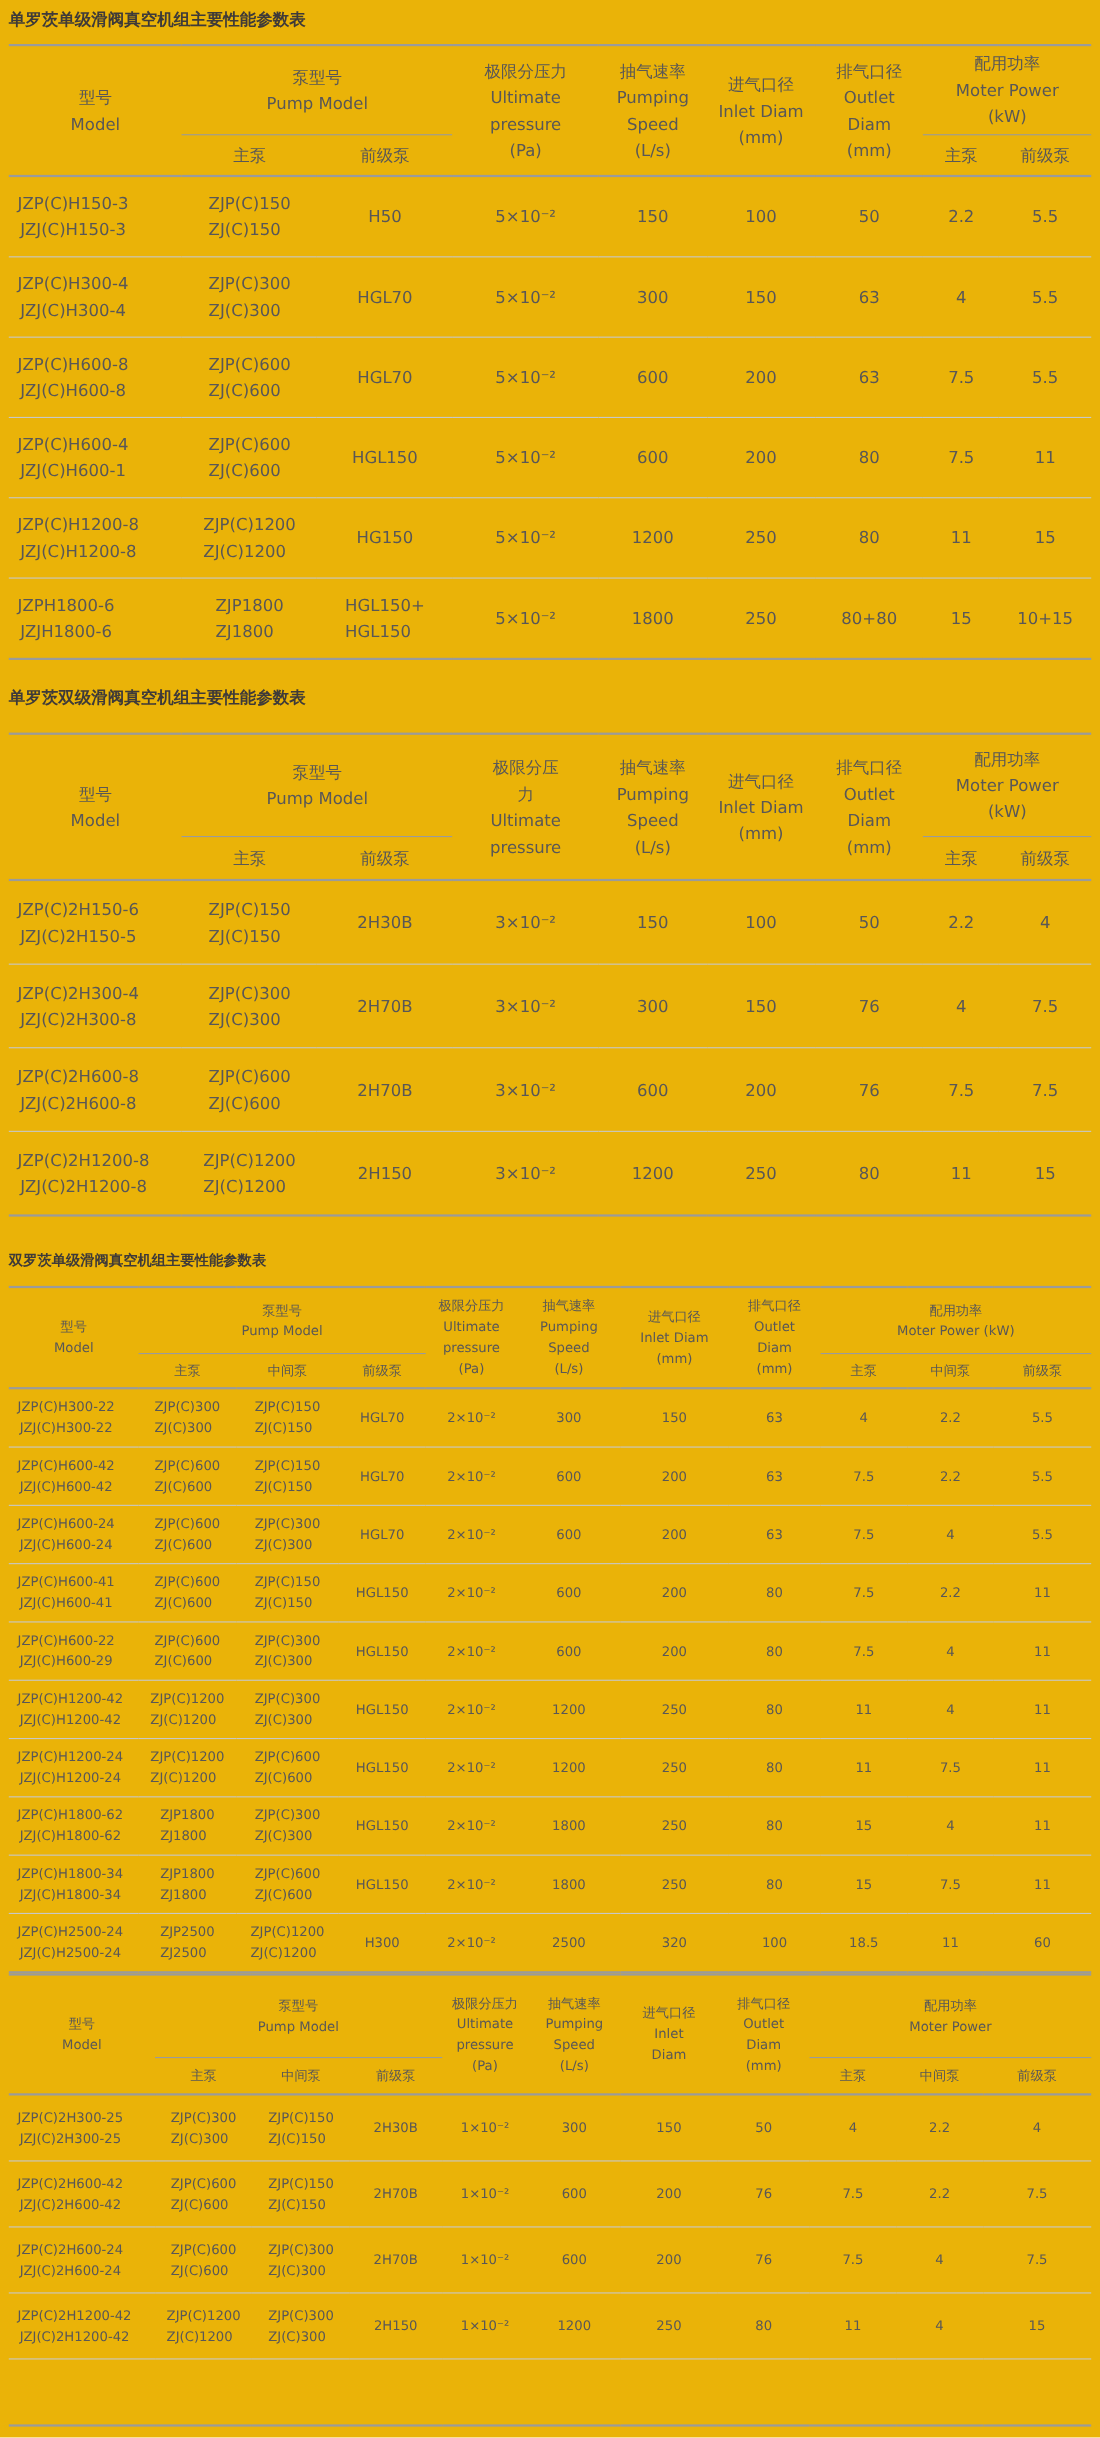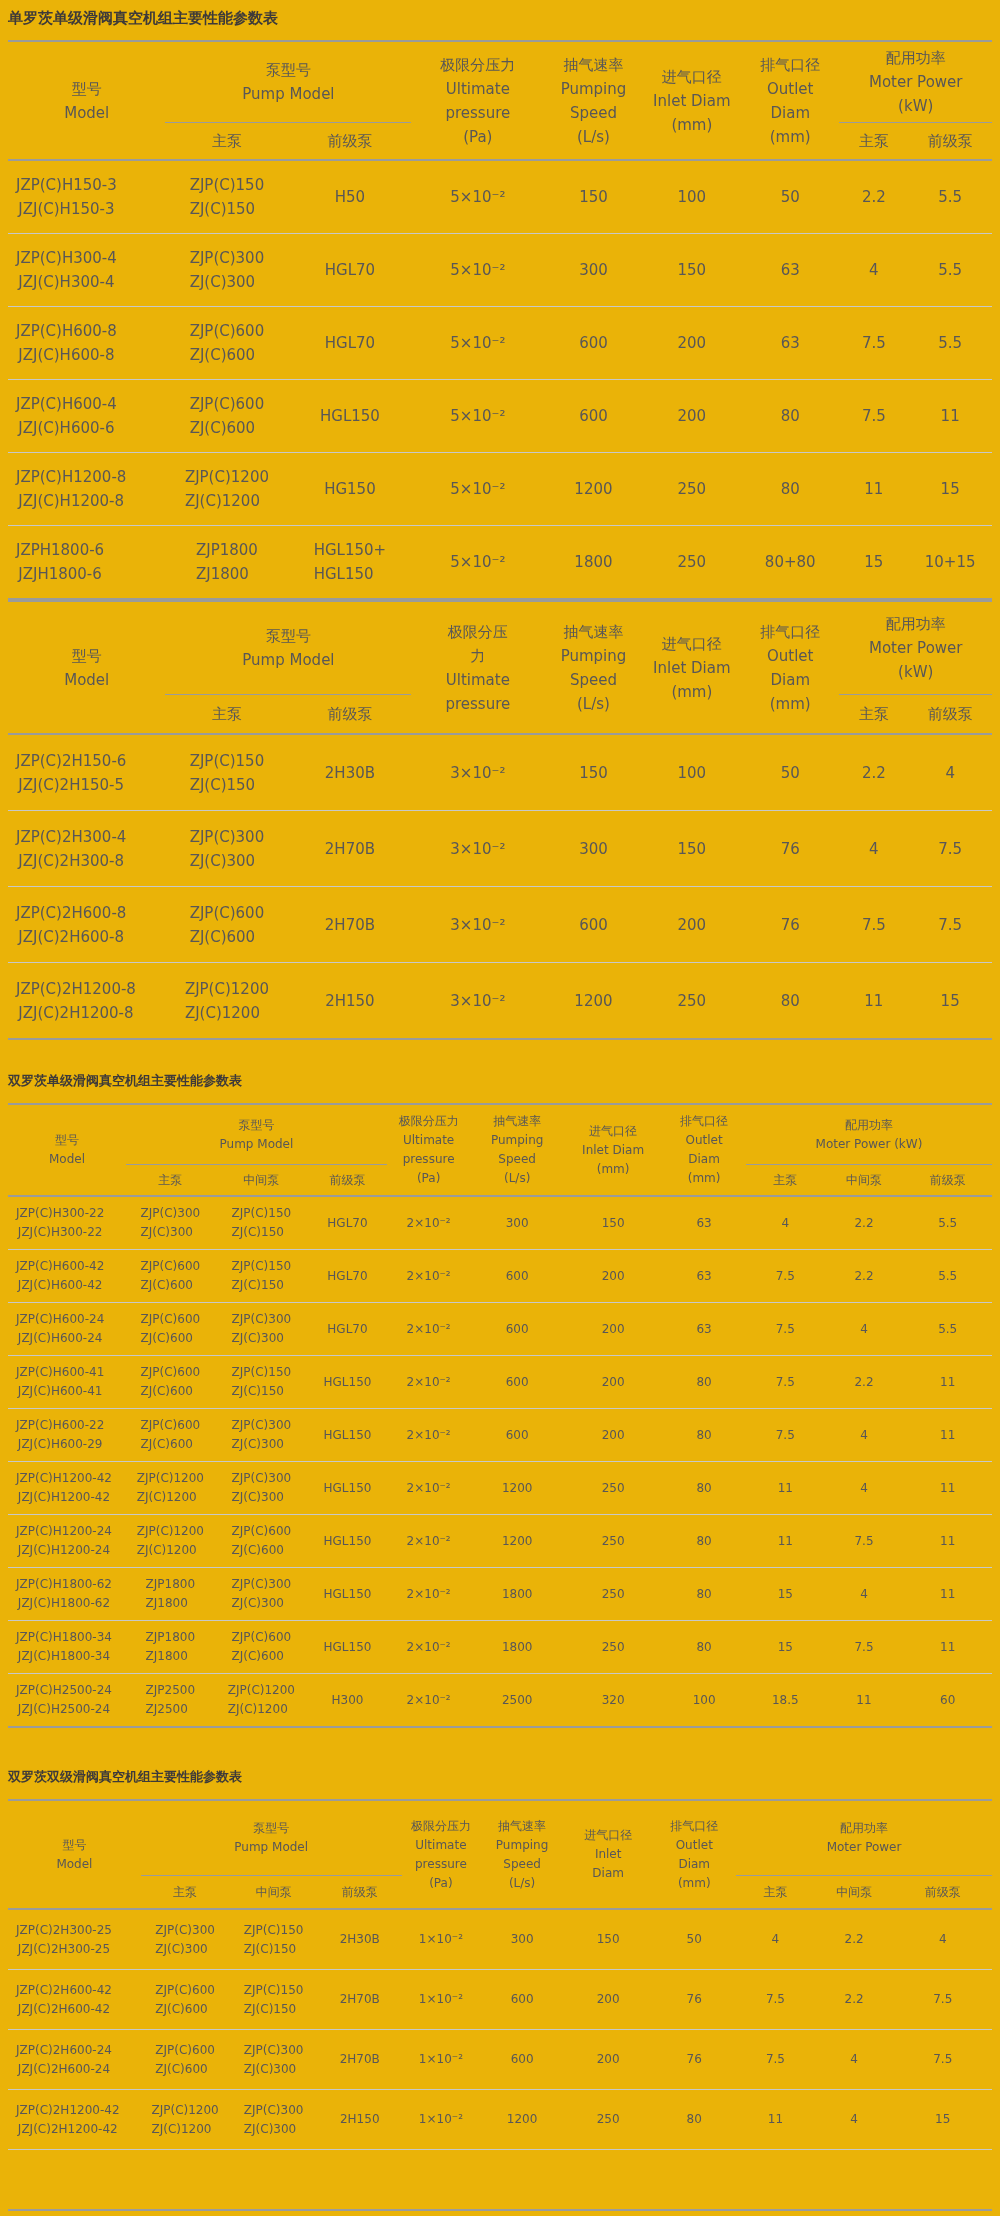--- a/index.html
+++ b/index.html
@@ -120,21 +120,21 @@
             <td><div class="cellbox">HGL70</div></td>
             <td><div class="cellbox">5×10⁻²</div></td>
             <td><div class="cellbox">600</div></td>
             <td><div class="cellbox">200</div></td>
             <td><div class="cellbox">63</div></td>
             <td><div class="cellbox">7.5</div></td>
             <td><div class="cellbox">5.5</div></td>
           </tr>
           <tr>
             <td class="c-model"><div class="cellbox">JZP(C)H600-4
-JZJ(C)H600-6</div></td>
+JZJ(C)H600-1</div></td>
             <td><div class="cellbox">ZJP(C)600
 ZJ(C)600</div></td>
             <td><div class="cellbox">HGL150</div></td>
             <td><div class="cellbox">5×10⁻²</div></td>
             <td><div class="cellbox">600</div></td>
             <td><div class="cellbox">200</div></td>
             <td><div class="cellbox">80</div></td>
             <td><div class="cellbox">7.5</div></td>
             <td><div class="cellbox">11</div></td>
           </tr>
@@ -163,20 +163,21 @@
             <td><div class="cellbox">250</div></td>
             <td><div class="cellbox">80+80</div></td>
             <td><div class="cellbox">15</div></td>
             <td><div class="cellbox">10+15</div></td>
           </tr>
         </tbody>
       </table>
   </section>
 
   <section id="sec2" class="tbl-section">
+    <h2 class="tbl-title lg">单罗茨双级滑阀真空机组主要性能参数表</h2>
     <table class="spec lg t1">
         <colgroup>
           <col style="width: 16%;">
           <col style="width: 12.5%;">
           <col style="width: 12.5%;">
           <col style="width: 13.5%;">
           <col style="width: 10%;">
           <col style="width: 10%;">
           <col style="width: 10%;">
           <col style="width: 7%;">
@@ -479,21 +480,20 @@
             <td><div class="cellbox">100</div></td>
             <td><div class="cellbox">18.5</div></td>
             <td><div class="cellbox">11</div></td>
             <td><div class="cellbox">60</div></td>
           </tr>
         </tbody>
       </table>
   </section>
 
   <section id="sec4" class="tbl-section">
-    <h2 class="tbl-title sm">双罗茨双级滑阀真空机组主要性能参数表</h2>
     <table class="spec sm t3">
         <colgroup>
           <col style="width: 13.5%;">
           <col style="width: 9%;">
           <col style="width: 9%;">
           <col style="width: 8.5%;">
           <col style="width: 8%;">
           <col style="width: 8.5%;">
           <col style="width: 9%;">
           <col style="width: 8.5%;">

